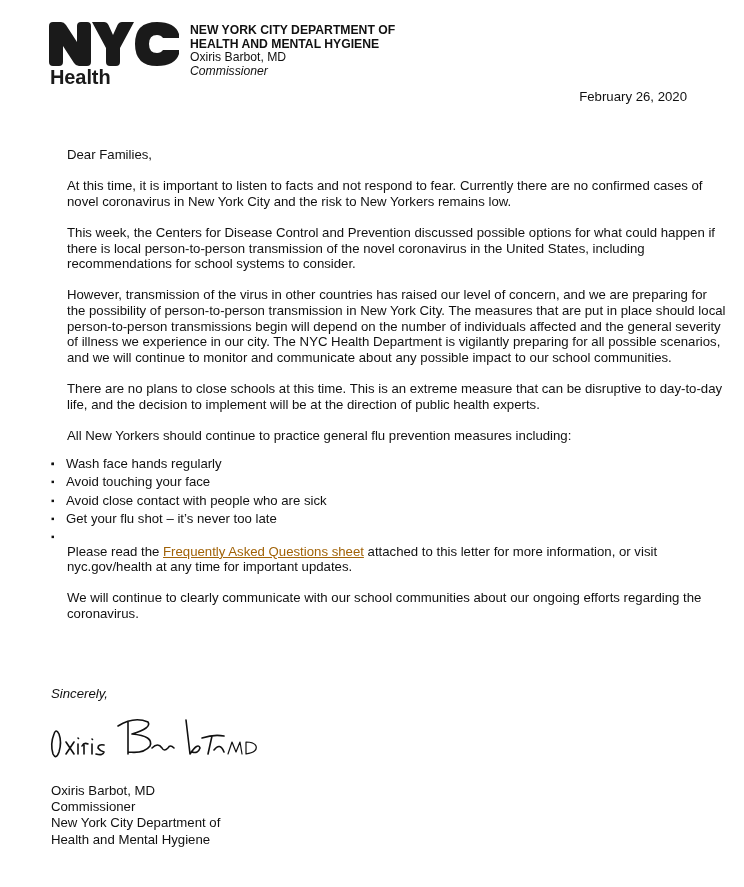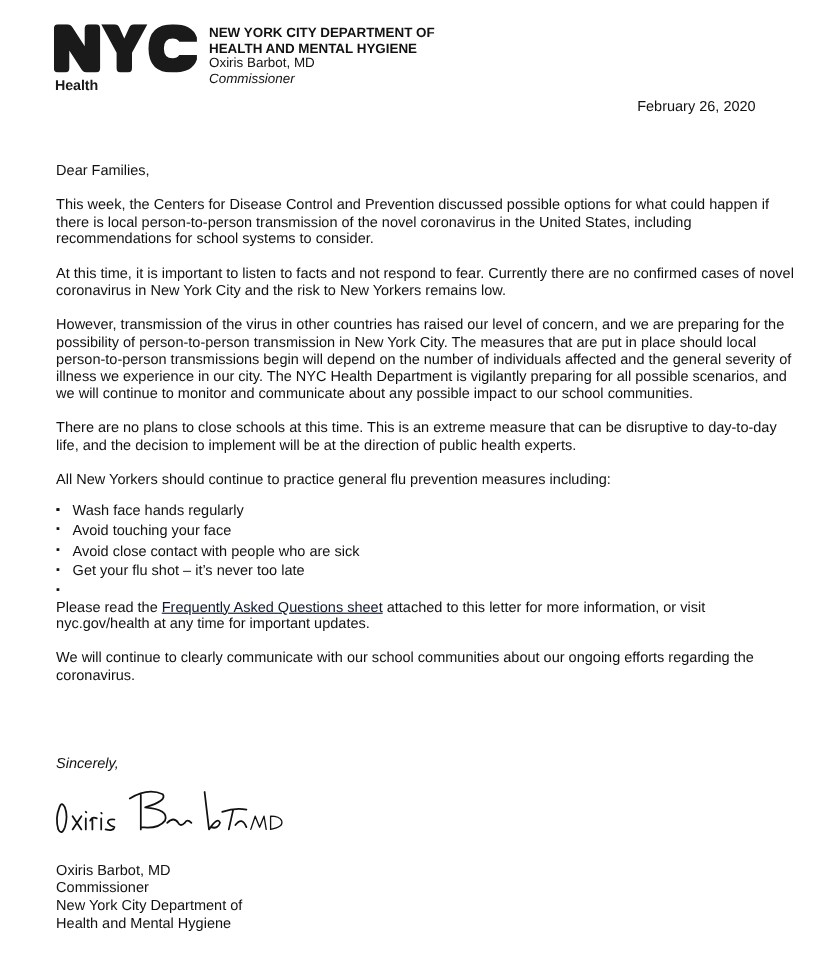--- a/index.html
+++ b/index.html
@@ -35,21 +35,21 @@
       left: 0;
       top: 0;
       width: 131px;
       height: 44px;
     }
     .logo-health {
       position: absolute;
       left: 1px;
       top: 47px;
       font-weight: bold;
-      font-size: 13px;
+      font-size: 20px;
       line-height: 17px;
       color: #1a1a1a;
       letter-spacing: -0.1px;
     }
     .dept-block {
       position: absolute;
       left: 141px;
       top: 2px;
       font-size: 12.2px;
       line-height: 13.6px;
@@ -73,39 +73,40 @@
       font-size: 13.2px;
     }
     .body-text {
       position: absolute;
       left: 51px;
       top: 147px;
       width: 675px;
     }
     .body-text p {
       margin-bottom: 15.6px;
+      margin-left: 16px;
     }
     .bullets {
       list-style: none;
       margin-bottom: 15.6px;
       margin-top: 3px;
     }
     .bullets li {
       position: relative;
       padding-left: 15px;
       line-height: 18.2px;
     }
     .bullets li .bullet {
       position: absolute;
       left: 0;
       top: 0;
       font-size: 10px;
     }
     .faq-link {
-      color: #0f172a;
+      color: #a16207;
       text-decoration: underline;
       cursor: pointer;
     }
     .closing {
       position: absolute;
       left: 51px;
       top: 686px;
       font-style: italic;
     }
     .signature {
@@ -143,22 +144,22 @@
     <span class="dept-line">HEALTH AND MENTAL HYGIENE</span>
     <span class="person">Oxiris Barbot, MD</span>
     <span class="title">Commissioner</span>
   </div>
 </div>
 
 <div class="date">February 26, 2020</div>
 
 <div class="body-text">
   <p>Dear Families,</p>
+  <p>At this time, it is important to listen to facts and not respond to fear. Currently there are no confirmed cases of novel coronavirus in New York City and the risk to New Yorkers remains low.</p>
   <p>This week, the Centers for Disease Control and Prevention discussed possible options for what could happen if there is local person-to-person transmission of the novel coronavirus in the United States, including recommendations for school systems to consider.</p>
-  <p>At this time, it is important to listen to facts and not respond to fear. Currently there are no confirmed cases of novel coronavirus in New York City and the risk to New Yorkers remains low.</p>
   <p>However, transmission of the virus in other countries has raised our level of concern, and we are preparing for the possibility of person-to-person transmission in New York City. The measures that are put in place should local person-to-person transmissions begin will depend on the number of individuals affected and the general severity of illness we experience in our city. The NYC Health Department is vigilantly preparing for all possible scenarios, and we will continue to monitor and communicate about any possible impact to our school communities.</p>
   <p>There are no plans to close schools at this time. This is an extreme measure that can be disruptive to day-to-day life, and the decision to implement will be at the direction of public health experts.</p>
   <p style="margin-bottom: 12px;">All New Yorkers should continue to practice general flu prevention measures including:</p>
   <ul class="bullets">
     <li><span class="bullet">▪</span></li>
     <li><span class="bullet">▪</span><span>Wash face hands regularly</span></li>
     <li><span class="bullet">▪</span><span>Avoid touching your face</span></li>
     <li><span class="bullet">▪</span><span>Avoid close contact with people who are sick</span></li>
     <li><span class="bullet">▪</span><span>Get your flu shot – it’s never too late</span></li>
     <li><span class="bullet">▪</span></li>

